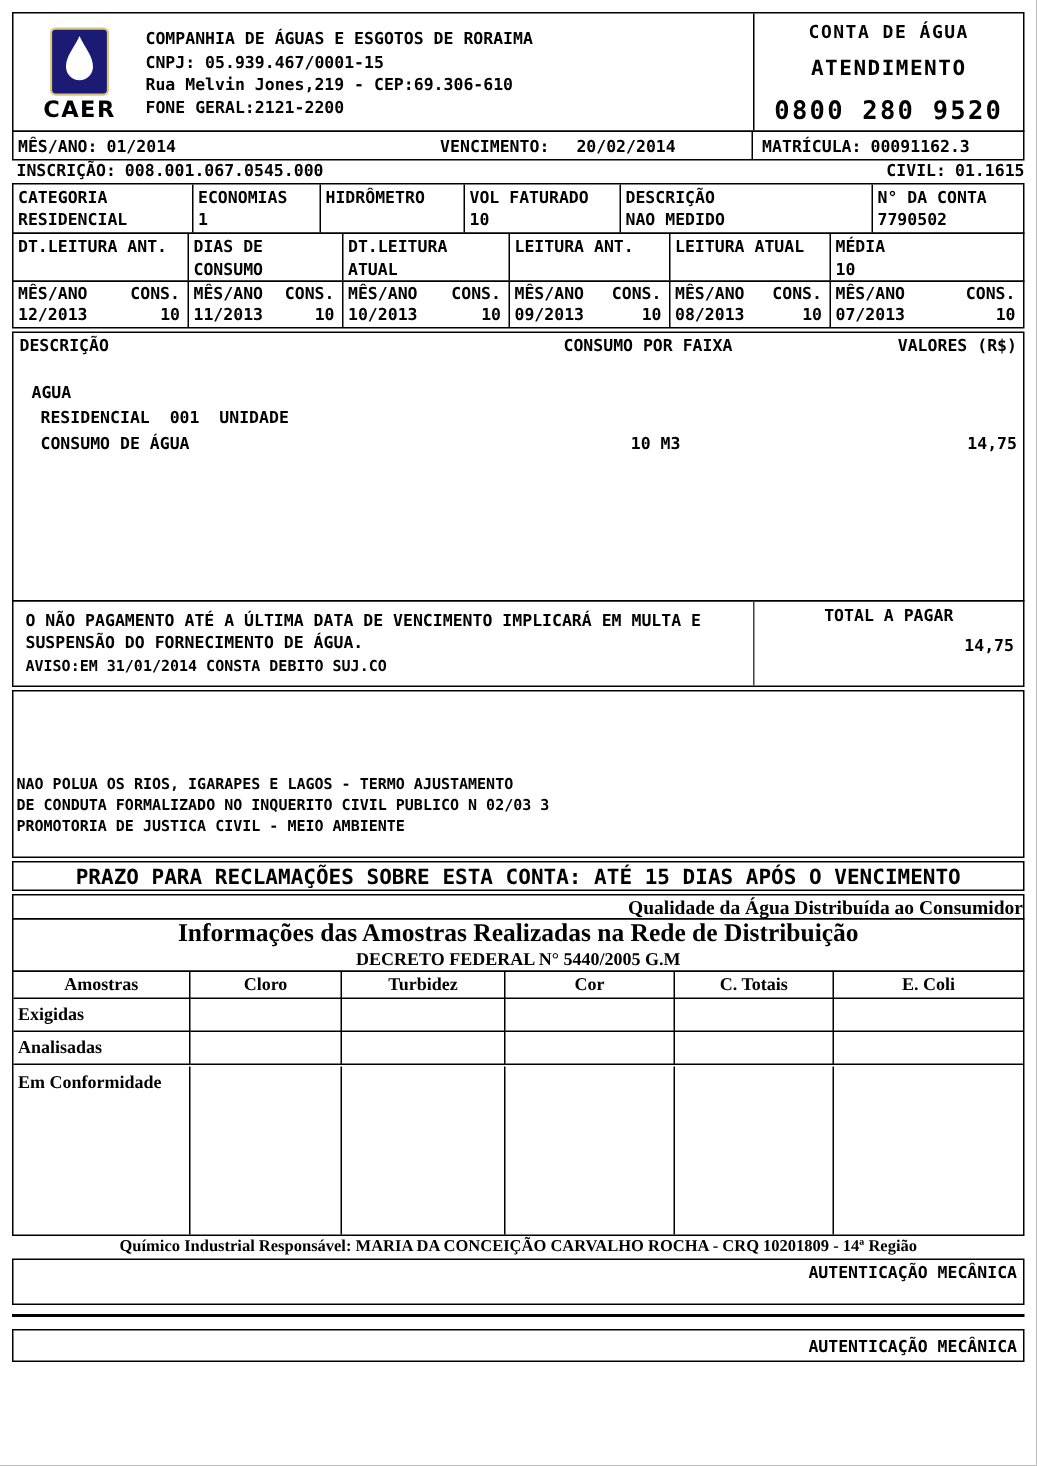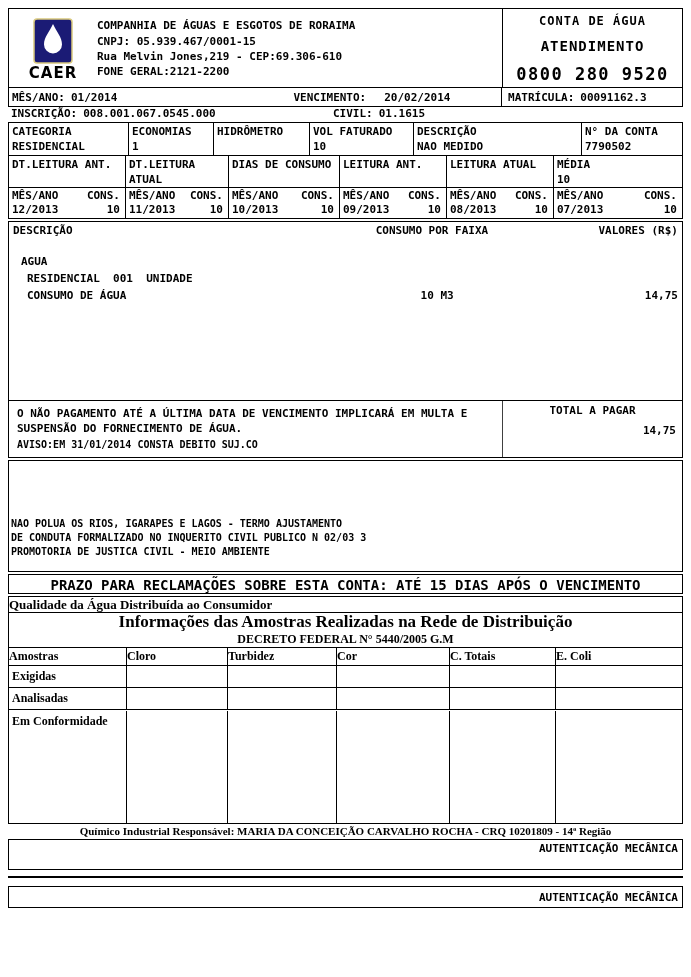--- a/index.html
+++ b/index.html
@@ -28,21 +28,21 @@
 
   
   .bill-info{margin-top:-1px;height:18px;display:flex;align-items:center;}
   .bi-c1{width:42%;padding-left:3px;}
   .bi-c2{width:31%;}
   .bi-c3{width:27%;border-left:1px solid #000;height:100%;display:flex;align-items:center;padding-left:6px;box-sizing:border-box;}
 
   
   .customer{margin-top:7px;padding-left:3px;line-height:14px;height:70px;}
   .cust-name{margin-bottom:5px;}
-  .insc-row{display:flex;padding-left:3px;height:16px;}
+  .insc-row{display:flex;padding-left:3px;height:16px;justify-content:space-between;}
   .insc-left{width:322px;}
 
   
   .gridtbl{display:grid;border:1px solid #000;margin-top:-1px;}
   .tblA{grid-template-columns:120px 85px 96px 104px 168px auto;}
   .tblB,.tblC{grid-template-columns:117px 103px 111px 107px 107px auto;}
   .gcol{border-right:1px solid #000;padding:1px 3px;}
   .gcol:last-child{border-right:none;}
   .tblA .gcol{height:30px;}
   .tblB .gcol{height:29px;}
@@ -71,26 +71,26 @@
 
   
   .envbox{margin-top:2px;height:112px;box-sizing:border-box;position:relative;}
   .env-lines{position:absolute;left:2px;bottom:12px;font-size:10px;line-height:14px;}
 
   
   .prazo{margin-top:2px;height:20px;line-height:20px;text-align:center;font-size:14px;box-sizing:border-box;}
 
   
   .q-serif{font-family:"Liberation Serif","DejaVu Serif",serif;font-weight:bold;}
-  .q-title{margin-top:2px;height:17px;line-height:16px;text-align:left;font-size:13px;box-sizing:border-box;}
+  .q-title{margin-top:2px;height:17px;line-height:16px;text-align:right;font-size:13px;box-sizing:border-box;}
   .q-sub{margin-top:-1px;height:36px;text-align:center;box-sizing:border-box;}
   .q-sub-l1{font-size:17px;line-height:18px;}
   .q-sub-l2{font-size:12px;line-height:16px;}
   .q-grid{display:grid;grid-template-columns:118px 101px 109px 113px 106px auto;border:1px solid #000;margin-top:-1px;}
-  .q-cell{border-right:1px solid #000;border-bottom:1px solid #000;height:17px;line-height:17px;font-size:12px;overflow:hidden;}
+  .q-cell{border-right:1px solid #000;border-bottom:1px solid #000;height:17px;line-height:17px;text-align:center;font-size:12px;overflow:hidden;}
   .q-cell.last{border-right:none;}
   .q-row-cell{height:21px;line-height:21px;}
   .q-label{text-align:left;padding-left:3px;font-size:12px;}
   .q-cell.bottom{border-bottom:none;}
   .chemist{height:15px;line-height:15px;text-align:center;font-size:11px;}
 
   
   .auth1{margin-top:0;height:31px;box-sizing:border-box;text-align:right;padding:2px 4px;}
   .sepline{margin:6px 8px 0 8px;border-top:2px solid #000;}
   .auth2{margin:8px 8px 0 8px;height:22px;box-sizing:border-box;text-align:right;padding:4px 4px;border:1px solid #000;}
@@ -176,24 +176,24 @@
         <div class="g-line">N° DA CONTA</div>
         <div class="g-line">7790502</div>
       </div>
     </div>
 
     <div class="gridtbl tblB">
       <div class="gcol">
         <div class="g-line">DT.LEITURA ANT.</div>
       </div>
       <div class="gcol">
+        <div class="g-line">DIAS DE CONSUMO</div>
+      </div>
+      <div class="gcol">
         <div class="g-line">DT.LEITURA ATUAL</div>
-      </div>
-      <div class="gcol">
-        <div class="g-line">DIAS DE CONSUMO</div>
       </div>
       <div class="gcol">
         <div class="g-line">LEITURA ANT.</div>
       </div>
       <div class="gcol">
         <div class="g-line">LEITURA ATUAL</div>
       </div>
       <div class="gcol">
         <div class="g-line">MÉDIA</div>
         <div class="g-line">10</div>

